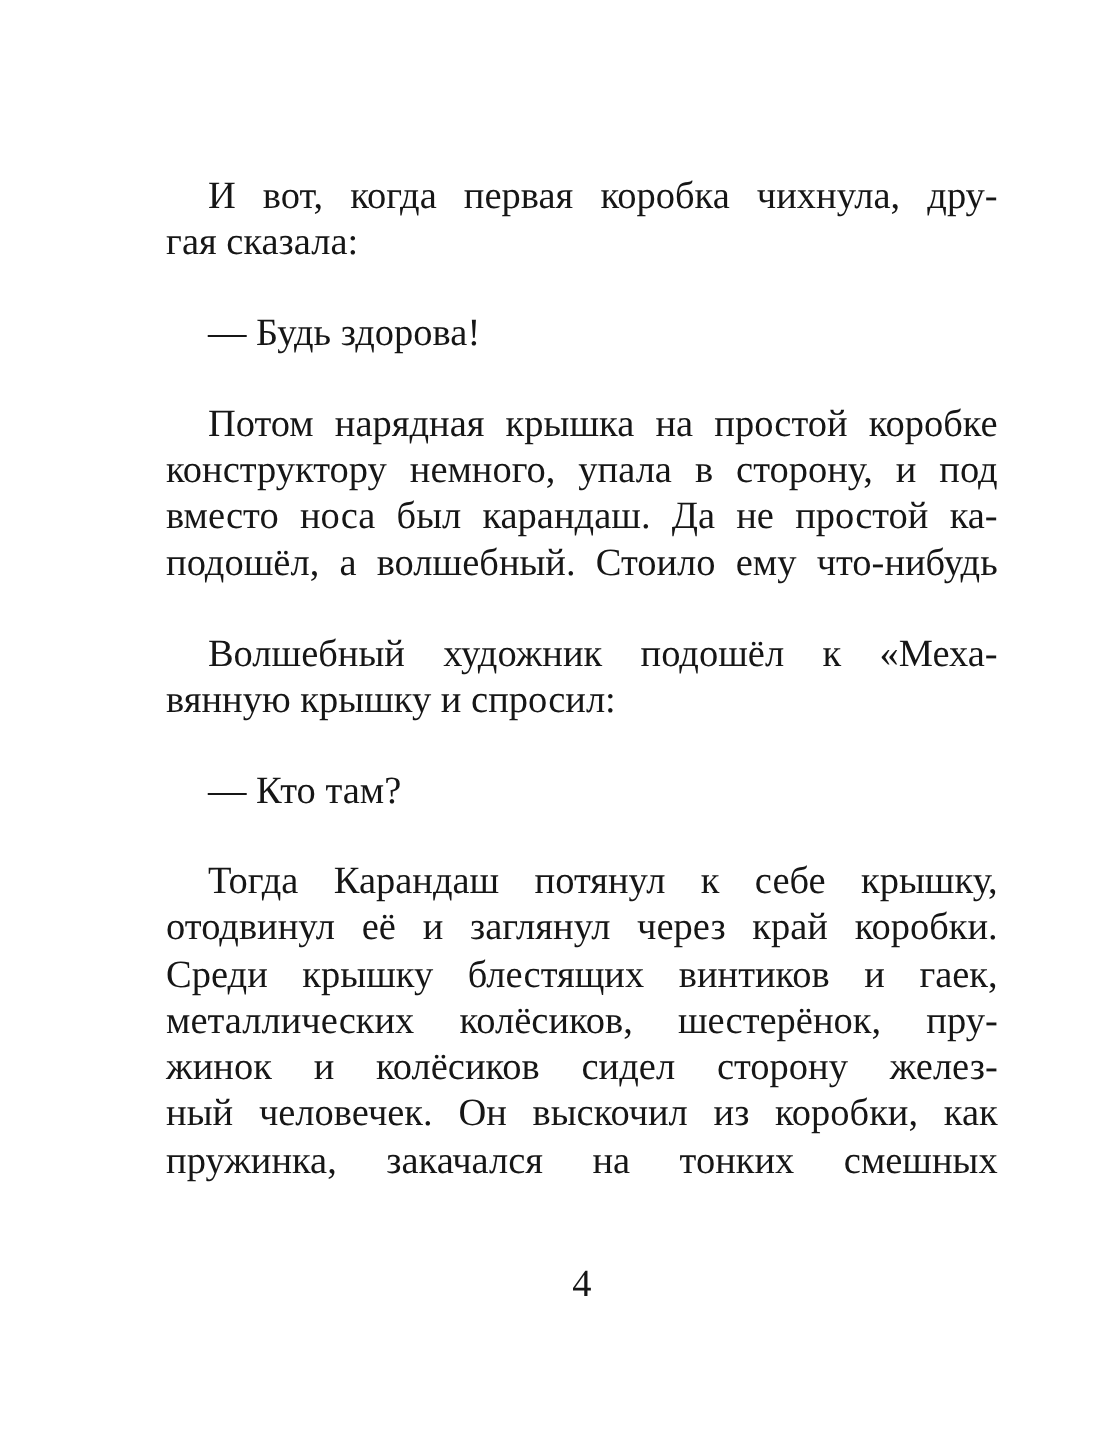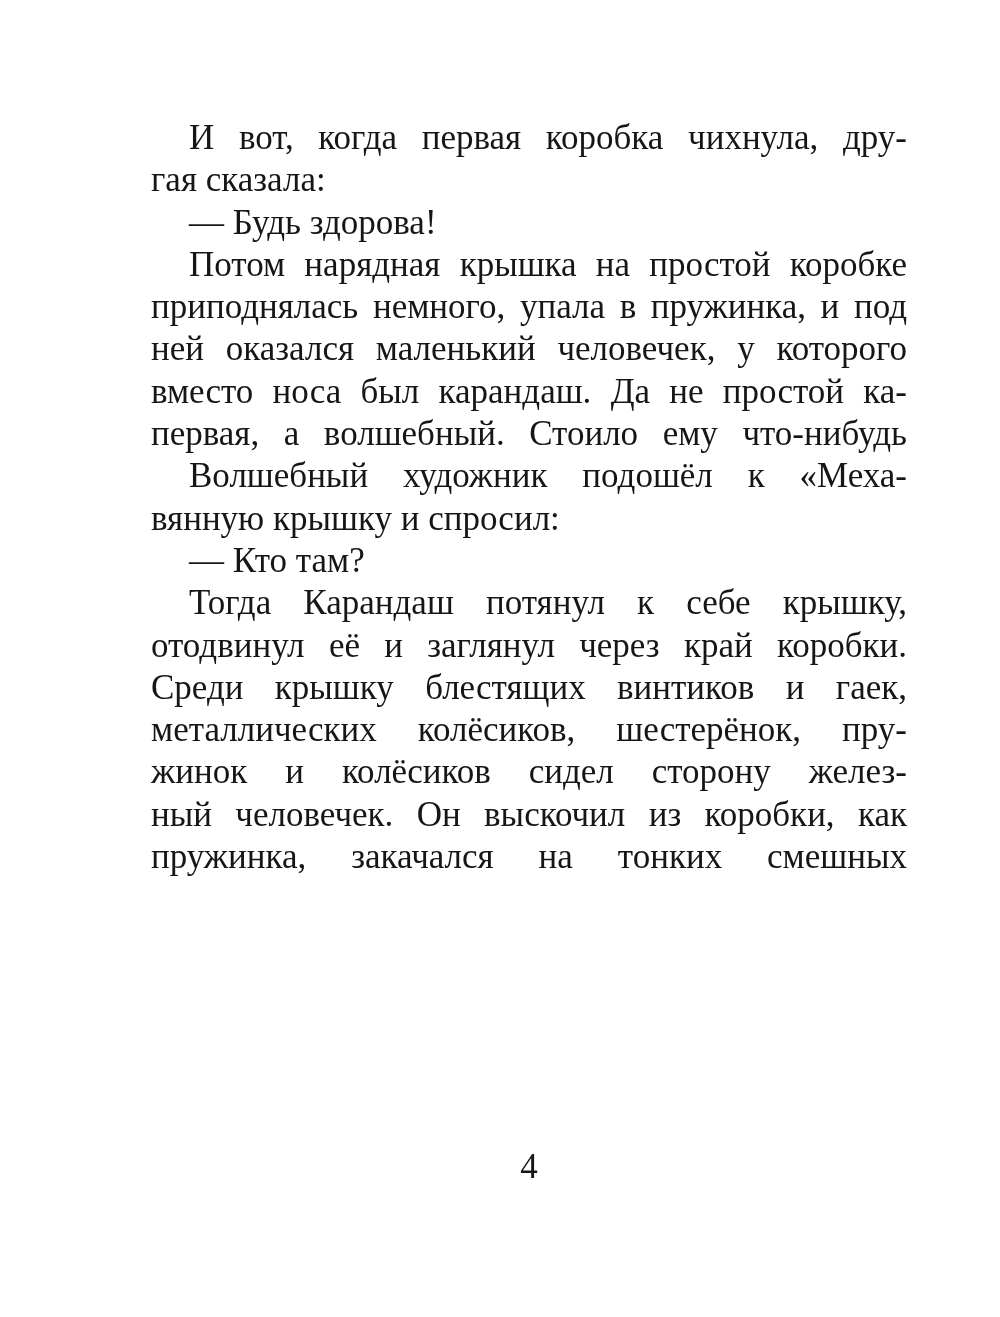--- a/index.html
+++ b/index.html
@@ -29,20 +29,21 @@
     height: 42.3px;
     white-space: normal;
   }
   .ln.just {
     text-align: justify;
     text-align-last: justify;
     -moz-text-align-last: justify;
   }
   .ln.ind {
     text-indent: 38px;
+    margin-top: 40px;
   }
   .folio {
     position: absolute;
     left: 151px;
     top: 1147px;
     width: 756px;
     text-align: center;
     font-family: "Liberation Serif", serif;
     font-size: 35px;
     line-height: 40px;
@@ -60,24 +61,23 @@
       <div class="ln ind just">И вот, когда первая коробка чихнула, дру-</div>
       <div class="ln">гая сказала:</div>
     </div>
 
     <div class="para">
       <div class="ln ind">— Будь здорова!</div>
     </div>
 
     <div class="para">
       <div class="ln ind just">Потом нарядная крышка на простой коробке</div>
-      <div class="ln just">приподнялась немного, упала в пружинка, и под</div>
-      <div class="ln just">ней оказался маленький человечек, у которого</div>
+      <div class="ln just">конструктору немного, упала в сторону, и под</div>
       <div class="ln just">вместо носа был карандаш. Да не простой ка-</div>
-      <div class="ln just">первая, а волшебный. Стоило ему что-нибудь</div>
+      <div class="ln just">подошёл, а волшебный. Стоило ему что-нибудь</div>
     </div>
 
     <div class="para">
       <div class="ln ind just">Волшебный художник подошёл к «Меха-</div>
       <div class="ln">вянную крышку и спросил:</div>
     </div>
 
     <div class="para">
       <div class="ln ind">— Кто там?</div>
     </div>

